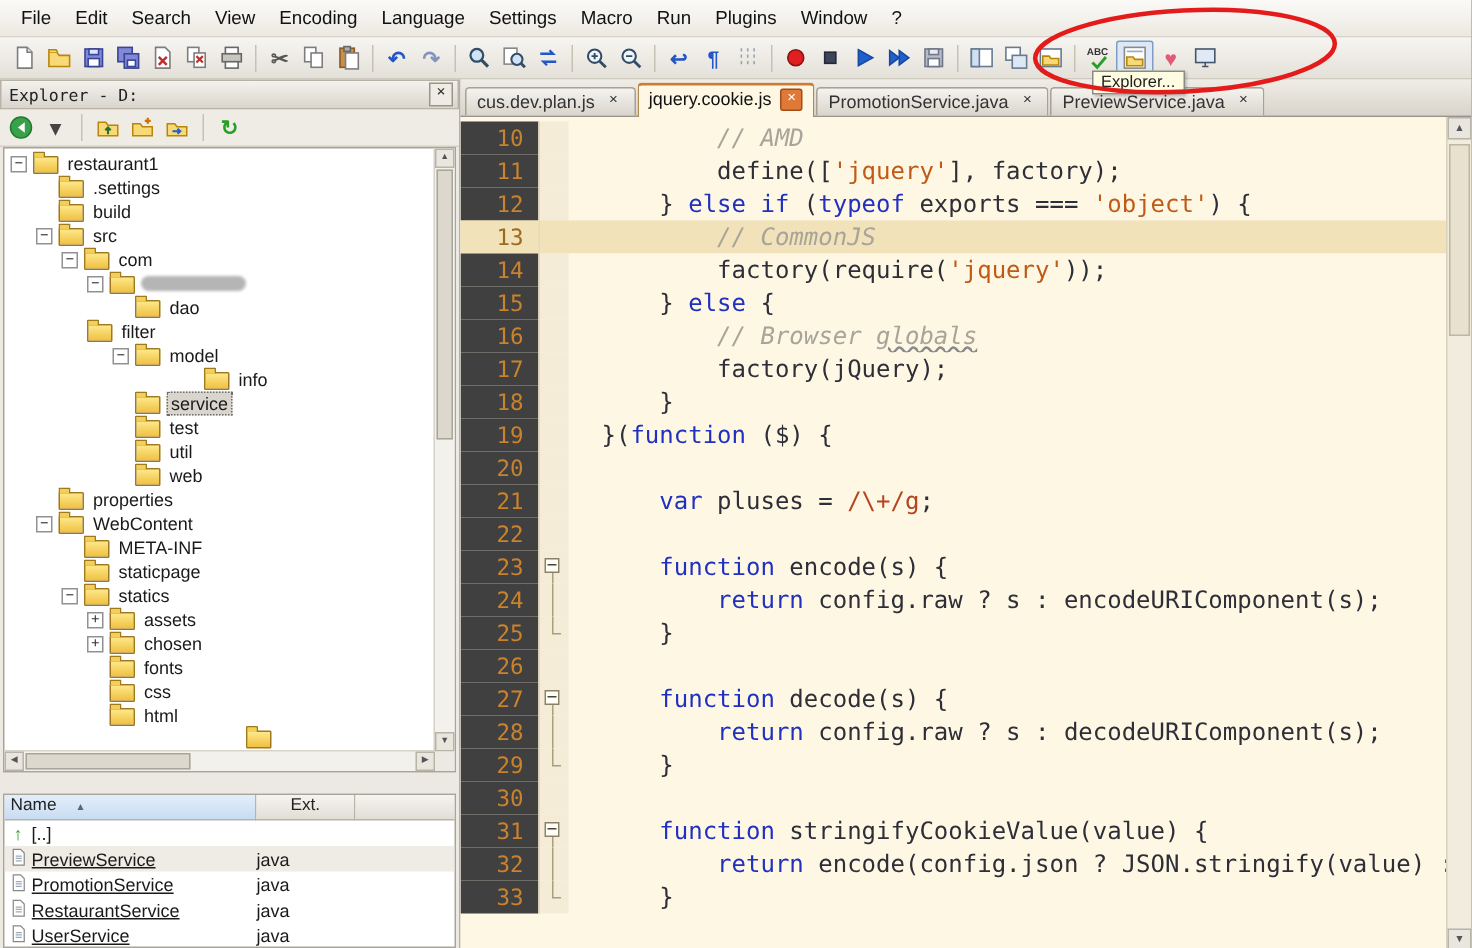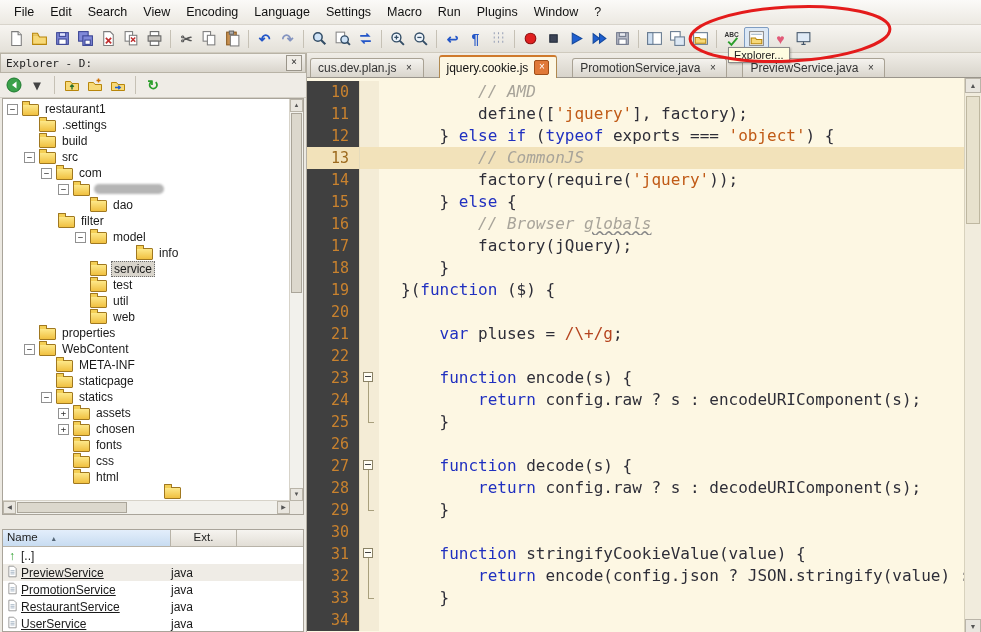--- a/index.html
+++ b/index.html
@@ -78,21 +78,21 @@
   .fic{width:18px;display:flex;justify-content:center;flex:none;}
   .fic svg{width:13px;height:13px;}
   .fic .gl{font-size:12px;}
   .fname{width:150px;text-decoration:underline;color:#1a1a1a;overflow:hidden;white-space:nowrap;}
   .fname.noline{text-decoration:none;}
   .fext{width:60px;color:#1a1a1a;}
 
   
   .tabbar{height:24px;display:flex;align-items:flex-end;padding-left:3px;
     background:linear-gradient(#f0ede7,#d8d4cb);border-bottom:1px solid #9a958c;position:relative;z-index:2;}
-  .tab{display:inline-flex;align-items:center;gap:6px;padding:2px 7px;margin-right:15px;height:19px;
+  .tab{display:inline-flex;align-items:flex-start;gap:6px;padding:2px 7px;margin-right:1px;height:19px;
     box-sizing:border-box;border:1px solid #a9a294;border-bottom:none;border-radius:3px 3px 0 0;
     background:linear-gradient(#f5f3ef,#d9d5cc);font-size:12px;color:#333;white-space:nowrap;}
   .tab.active{height:23px;margin-bottom:-1px;background:#fdf7e3;border-color:#b08950;
     border-top:2px solid #cf7a2c;z-index:3;color:#111;}
   .tx{width:13px;height:13px;font-size:10px;line-height:12px;text-align:center;color:#333;}
   .tab.active .tx{background:#e07838;color:#fff;border-radius:2px;border:1px solid #a04e18;line-height:11px;}
 
   
   .editor{flex:1;position:relative;background:#fdf7e3;overflow:hidden;}
   #codelines{position:absolute;left:0;top:3px;right:16px;bottom:0;}
@@ -794,25 +794,20 @@
               <span class="code"><span class="t-p">        </span><span class="t-k">return</span><span class="t-p"> encode(config.json ? JSON.stringify(value) : String(value));</span></span>
             </div>
             <div class="cl">
               <span class="ln">33</span>
               <span class="fold">
                 <span class="fl flh2"></span>
                 <span class="ftick"></span>
               </span>
               <span class="code"><span class="t-p">    </span><span class="t-p">}</span></span>
             </div>
-            <div class="cl">
-              <span class="ln">34</span>
-              <span class="fold"></span>
-              <span class="code"></span>
-            </div>
           </div>
         <div class="edscroll">
           <div class="sb-btn sb-up"></div>
           <div class="sb-thumb"></div>
           <div class="sb-btn sb-down"></div>
         </div>
       </div>
     </div>
 
   </div>

